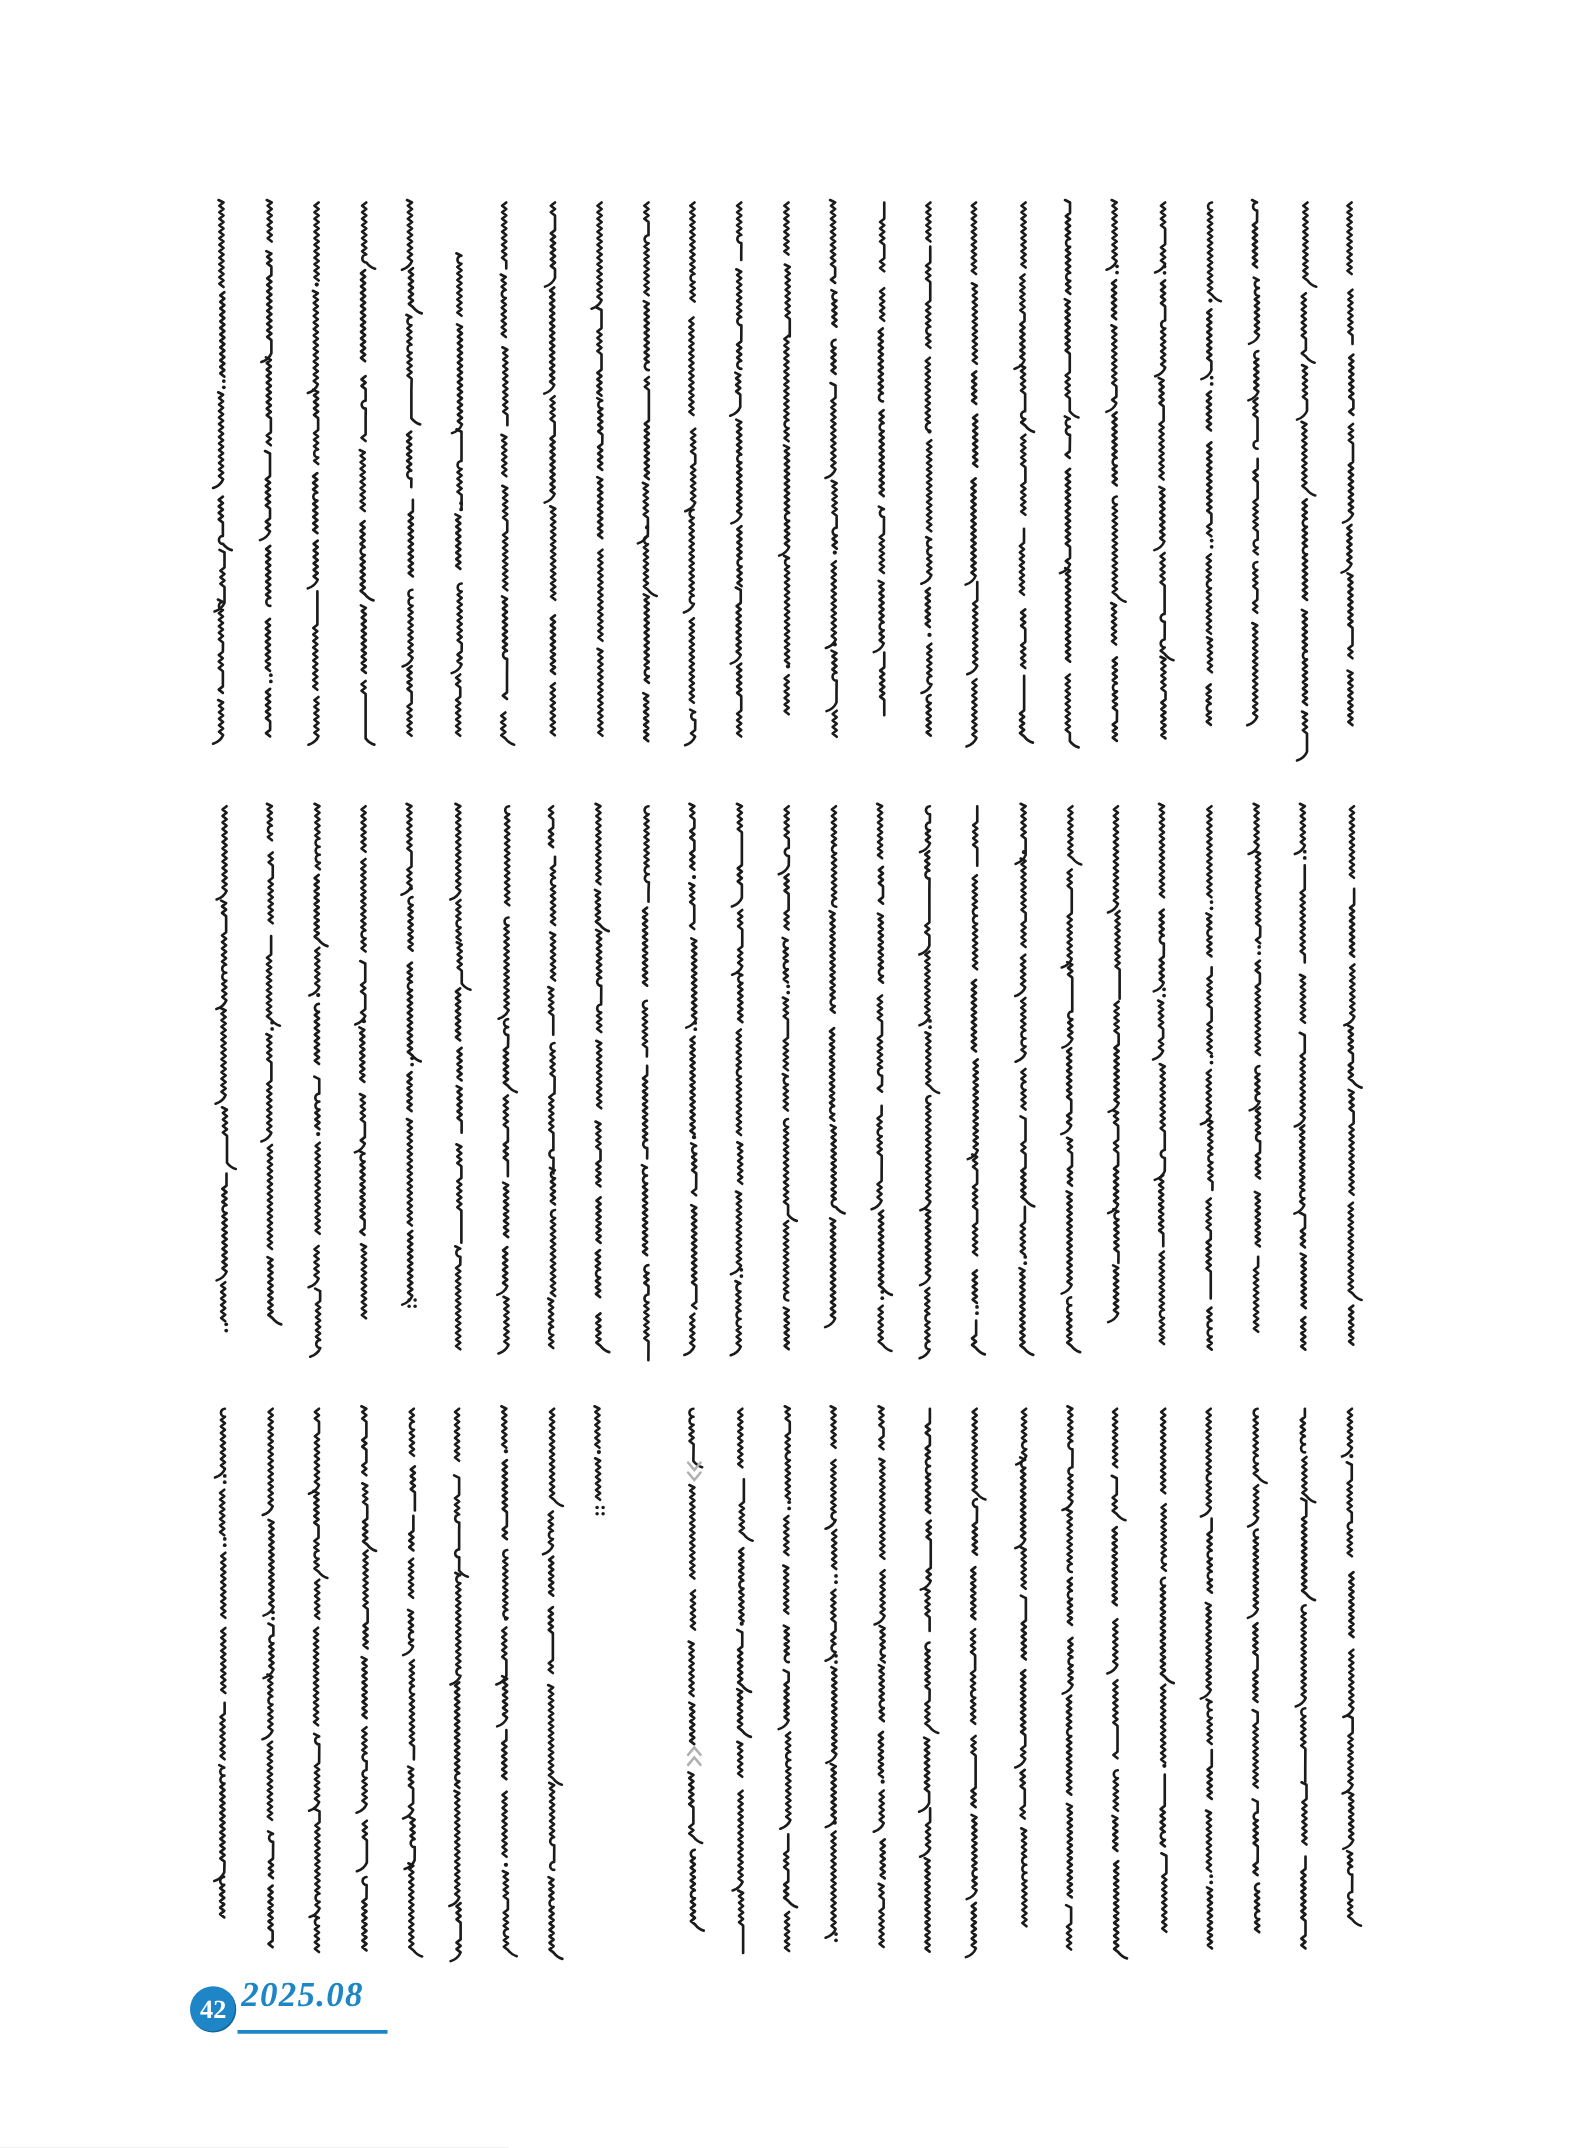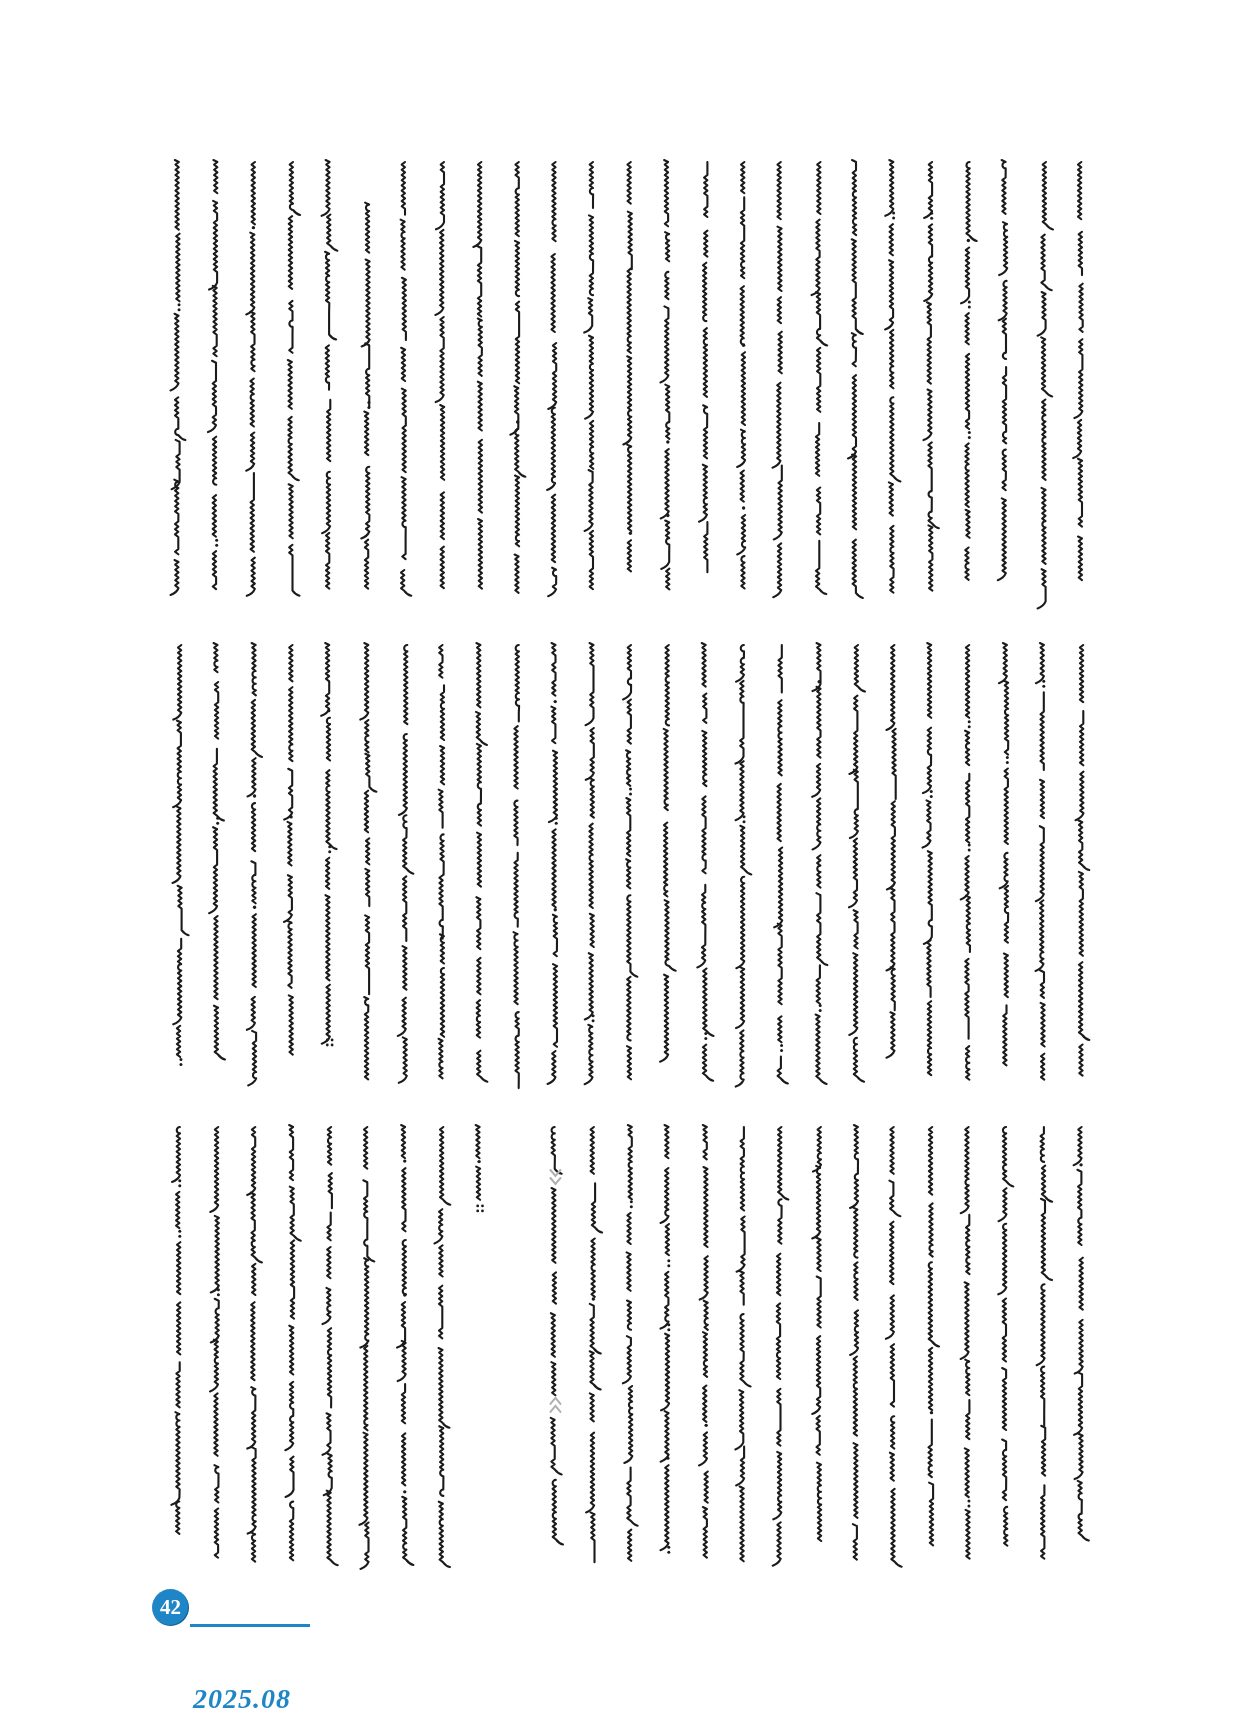--- a/index.html
+++ b/index.html
@@ -15,21 +15,21 @@
   .footer{position:absolute;left:0;top:0;width:100%;height:100%;pointer-events:none;}
   .badge{
     position:absolute;left:152px;top:1589px;
     width:37px;height:37px;border-radius:50%;
     display:flex;align-items:center;justify-content:center;
     color:#ffffff;font-weight:bold;font-size:21px;
     font-family:"Liberation Serif", serif;
     box-shadow:inset -1px -1px 0 rgba(0,0,0,0.25);
   }
   .issue{
-    position:absolute;left:193px;top:1683px;
+    position:absolute;left:193px;top:1581px;
     font-family:"Liberation Serif", serif;
     font-style:italic;font-weight:bold;
     font-size:28px;letter-spacing:1px;
   }
   .underline{
     position:absolute;left:190px;top:1624px;
     width:120px;height:3px;
   }
 </style>
 </head>

